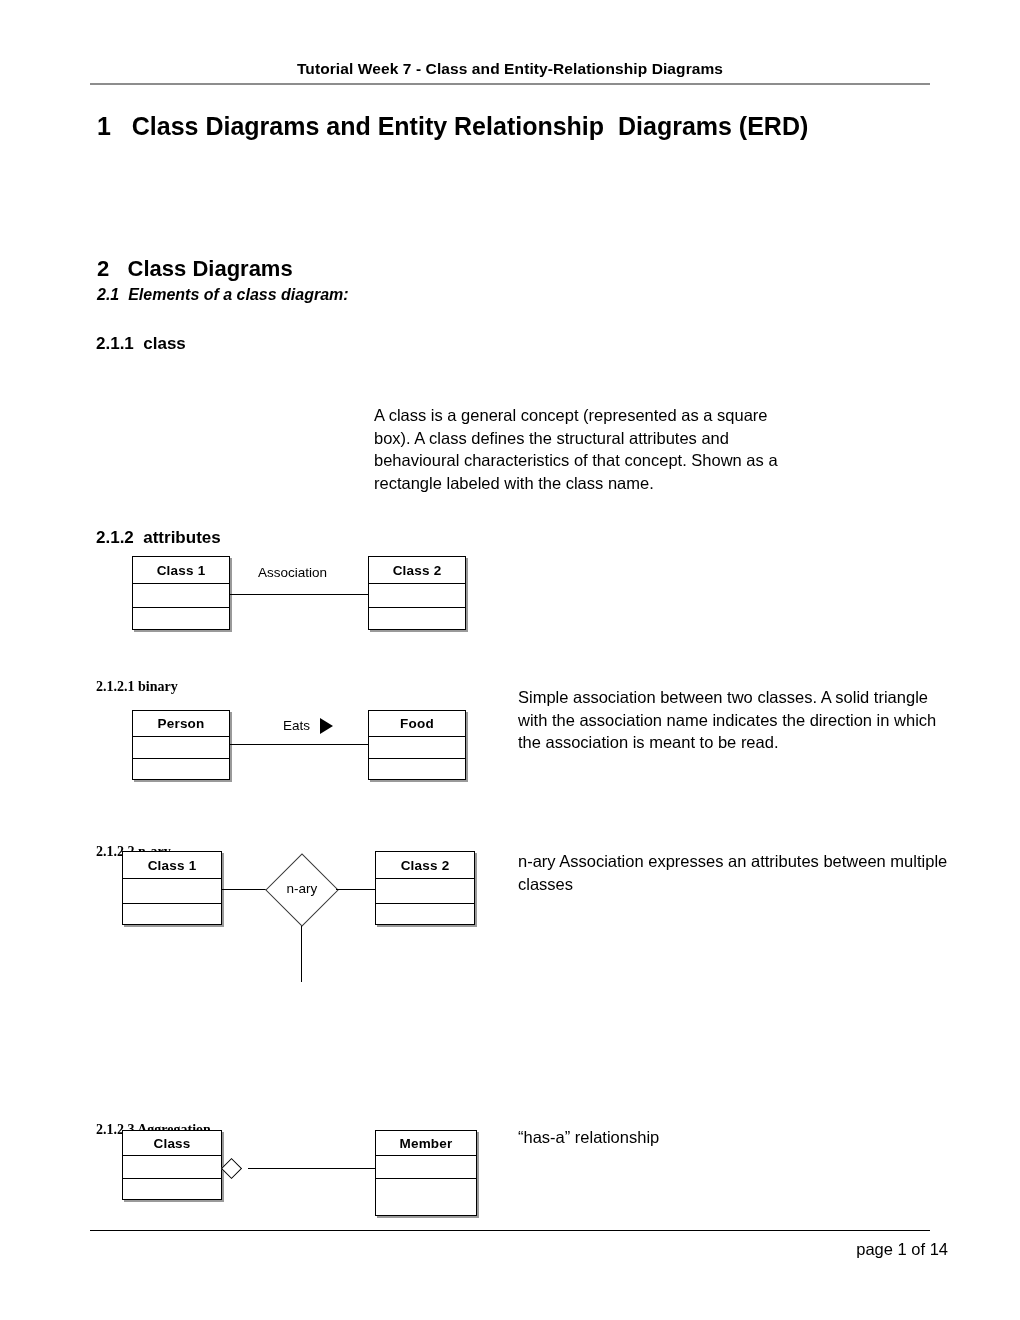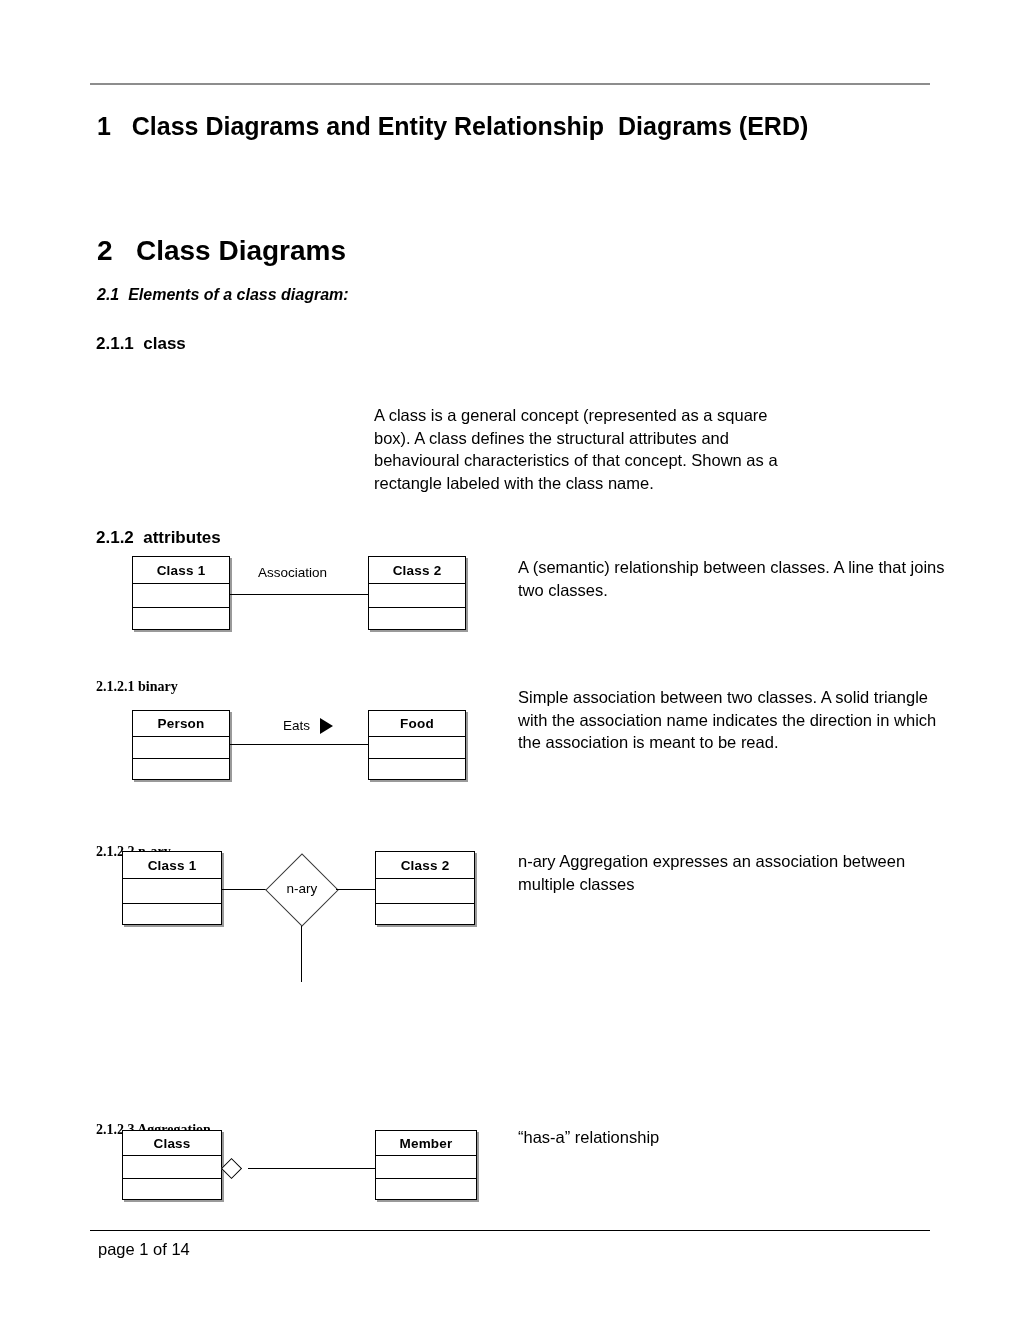--- a/index.html
+++ b/index.html
@@ -44,23 +44,24 @@
   .h1 {
     position: absolute;
     left: 97px;
     font-size: 25px;
     font-weight: bold;
     white-space: pre;
   }
   .h2 {
     position: absolute;
     left: 97px;
-    font-size: 28px;
-    font-weight: bold;
-    white-space: pre;
+    font-size: 22px;
+    font-weight: bold;
+    white-space: pre;
+    margin-top: 21px;
   }
   .h3 {
     position: absolute;
     left: 97px;
     font-size: 16px;
     font-weight: bold;
     font-style: italic;
     white-space: pre;
   }
   .h4 {
@@ -169,32 +170,33 @@
   .footer-rule {
     position: absolute;
     left: 90px;
     top: 1230px;
     width: 840px;
     height: 0;
     border-top: 1.5px solid #000;
   }
   .footer-text {
     position: absolute;
-    left: 98px;
+    left: 108px;
     top: 1240px;
     width: 840px;
-    text-align: left;
+    text-align: right;
     font-size: 16.5px;
   }
 </style>
 </head>
 <body>
 
 <div class="page">
 
+  <div class="header-title">Tutorial Week 7 - Class and Entity-Relationship Diagrams</div>
   <div class="header-rule"></div>
 
   <div class="h1" style="top:112px;">1   Class Diagrams and Entity Relationship  Diagrams (ERD)</div>
 
   <div class="h2" style="top:235px;">2   Class Diagrams</div>
   <div class="h3" style="top:286px;">2.1  Elements of a class diagram:</div>
   <div class="h4" style="top:334px;">2.1.1  class</div>
 
 
   <div class="para desc" style="left:374px; top:404px;">A class is a general concept (represented as a square box). A class defines the structural attributes and behavioural characteristics of that concept.  Shown as a  rectangle labeled with the class name.</div>
@@ -209,21 +211,20 @@
 
   <div class="hline" style="left:230px; top:594px; width:138px;"></div>
   <div class="assoc-label" style="left:258px; top:565px;">Association</div>
 
   <div class="uml-box" style="left:368px; top:556px; width:98px; height:74px;">
     <div class="uml-row uml-name" style="height:27px;">Class 2</div>
     <div class="uml-row" style="height:24px;"></div>
     <div class="uml-row" style="height:21px;"></div>
   </div>
 
-  <div class="para desc" style="left:518px; top:556px;">A (semantic) relationship between classes. A line that joins two classes.</div>
 
   <div class="h5" style="top:655px;">2.1.2.1 binary</div>
 
   <div class="uml-box" style="left:132px; top:710px; width:98px; height:70px;">
     <div class="uml-row uml-name" style="height:26px;">Person</div>
     <div class="uml-row" style="height:22px;"></div>
     <div class="uml-row" style="height:20px;"></div>
   </div>
 
   <div class="hline" style="left:230px; top:744px; width:138px;"></div>
@@ -254,34 +255,34 @@
   <div class="hline" style="left:336px; top:889px; width:39px;"></div>
   <div class="vline" style="left:301px; top:926px; height:56px;"></div>
 
   <div class="uml-box" style="left:375px; top:851px; width:100px; height:74px;">
     <div class="uml-row uml-name" style="height:27px;">Class 2</div>
     <div class="uml-row" style="height:25px;"></div>
     <div class="uml-row" style="height:20px;"></div>
   </div>
 
 
-  <div class="para desc" style="left:518px; top:850px;">n-ary Aggregation  expresses an association between multiple classes</div>
+  <div class="para desc" style="left:518px; top:850px;">n-ary Association  expresses an attributes between multiple classes</div>
 
   <div class="h5" style="top:1098px;">2.1.2.3 Aggregation</div>
 
   <div class="uml-box" style="left:122px; top:1130px; width:100px; height:70px;">
     <div class="uml-row uml-name" style="height:25px;">Class</div>
     <div class="uml-row" style="height:23px;"></div>
     <div class="uml-row" style="height:20px;"></div>
   </div>
 
   <div class="diamond-small" style="left:224px; top:1161px; width:15px; height:15px; transform:rotate(45deg);"></div>
   <div class="hline" style="left:248px; top:1168px; width:128px;"></div>
 
-  <div class="uml-box" style="left:375px; top:1130px; width:102px; height:70px;">
+  <div class="uml-box" style="left:375px; top:1130px; width:102px; height:86px;">
     <div class="uml-row uml-name" style="height:25px;">Member</div>
     <div class="uml-row" style="height:23px;"></div>
     <div class="uml-row" style="height:20px;"></div>
   </div>
 
   <div class="para desc" style="left:518px; top:1126px;">“has-a” relationship</div>
 
   <div class="footer-rule"></div>
   <div class="footer-text">page 1 of 14</div>
 

